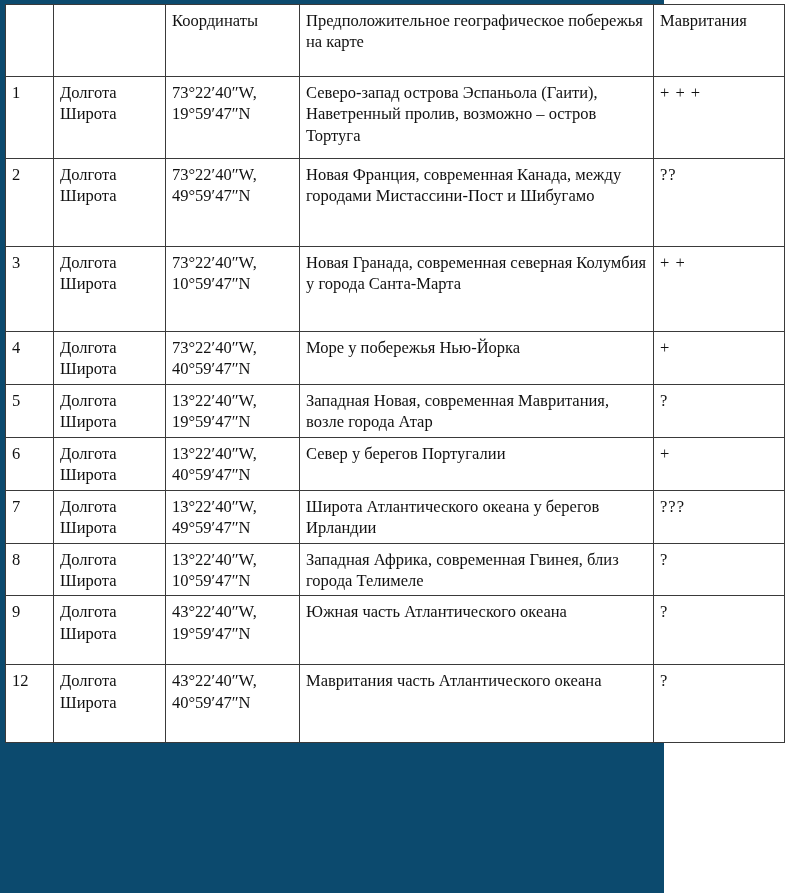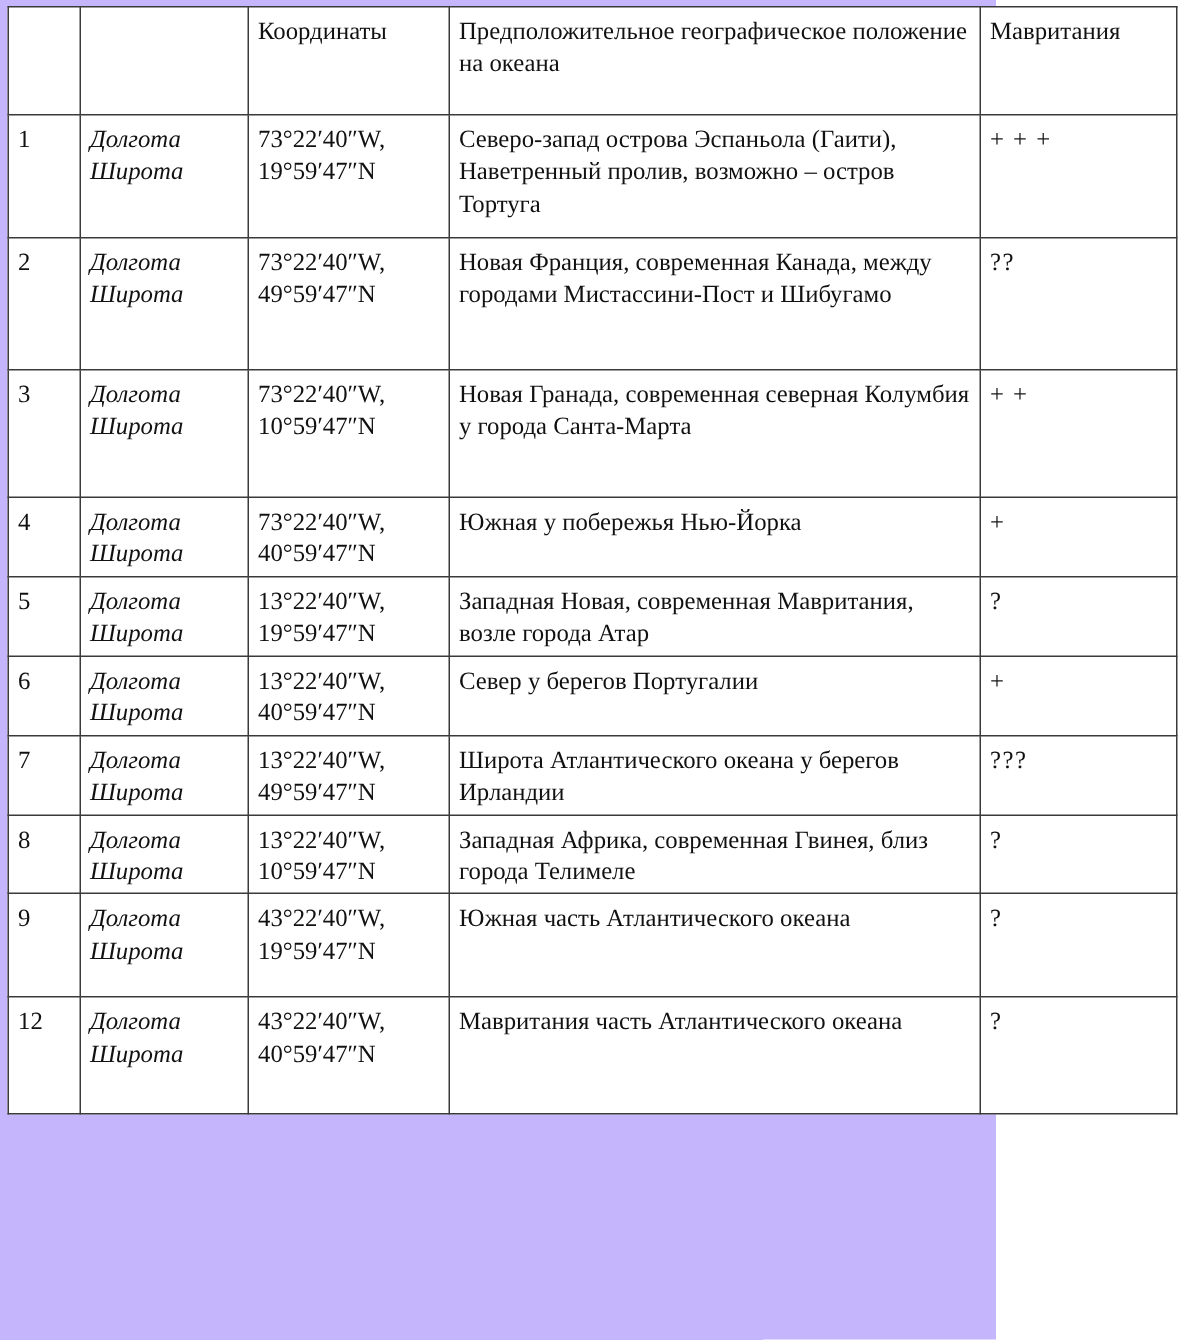--- a/index.html
+++ b/index.html
@@ -12,21 +12,21 @@
     width: 790px;
     height: 893px;
     font-family: "Liberation Serif", "DejaVu Serif", serif;
     color: #111111;
     overflow: hidden;
   }
   .page {
     position: relative;
     width: 664px;
     height: 893px;
-    background: #c4b5fd;
+    background: #0c4a6e;
     box-sizing: border-box;
     padding: 4px 5px 0 5px;
   }
   table.coord-table {
     border-collapse: collapse;
     table-layout: fixed;
     width: 779px;
     margin: 0;
     background: #ffffff;
   }
@@ -47,21 +47,21 @@
   
   col.c-num   { width: 48px;  }
   col.c-lbl   { width: 112px; }
   col.c-coord { width: 134px; }
   col.c-desc  { width: 354px; }
   col.c-prob  { width: 131px; }
 
   
   tr.head-row td { height: 62px; }
 
-  .lbl-line { display: block; white-space: nowrap; font-style: italic; }
+  .lbl-line { display: block; white-space: nowrap; }
   .coord-line { display: block; white-space: nowrap; }
   .prob-cell { letter-spacing: 0.06em; }
   .num-cell { white-space: nowrap; }
   .desc-cell { }
   .empty-cell { }
 </style>
 </head>
 <body>
 
 <div class="page">
@@ -71,21 +71,21 @@
       <col class="c-lbl">
       <col class="c-coord">
       <col class="c-desc">
       <col class="c-prob">
     </colgroup>
     <tbody id="table-body">
       <tr class="head-row">
         <td class="empty-cell"></td>
         <td class="empty-cell"></td>
         <td>Координаты</td>
-        <td>Предположительное географическое положение на океана</td>
+        <td>Предположительное географическое побережья на карте</td>
         <td>Мавритания</td>
       </tr>
     <tr style="height: 82px;">
           <td class="num-cell">1</td>
           <td>
             <span class="lbl-line">Долгота</span>
             <span class="lbl-line">Широта</span>
           </td>
           <td>
             <span class="coord-line">73°22′40″W,</span>
@@ -123,21 +123,21 @@
         <tr style="height: 43px;">
           <td class="num-cell">4</td>
           <td>
             <span class="lbl-line">Долгота</span>
             <span class="lbl-line">Широта</span>
           </td>
           <td>
             <span class="coord-line">73°22′40″W,</span>
             <span class="coord-line">40°59′47″N</span>
           </td>
-          <td class="desc-cell">Южная у побережья Нью-Йорка</td>
+          <td class="desc-cell">Море у побережья Нью-Йорка</td>
           <td class="prob-cell">+</td>
         </tr>
         <tr style="height: 48px;">
           <td class="num-cell">5</td>
           <td>
             <span class="lbl-line">Долгота</span>
             <span class="lbl-line">Широта</span>
           </td>
           <td>
             <span class="coord-line">13°22′40″W,</span>

